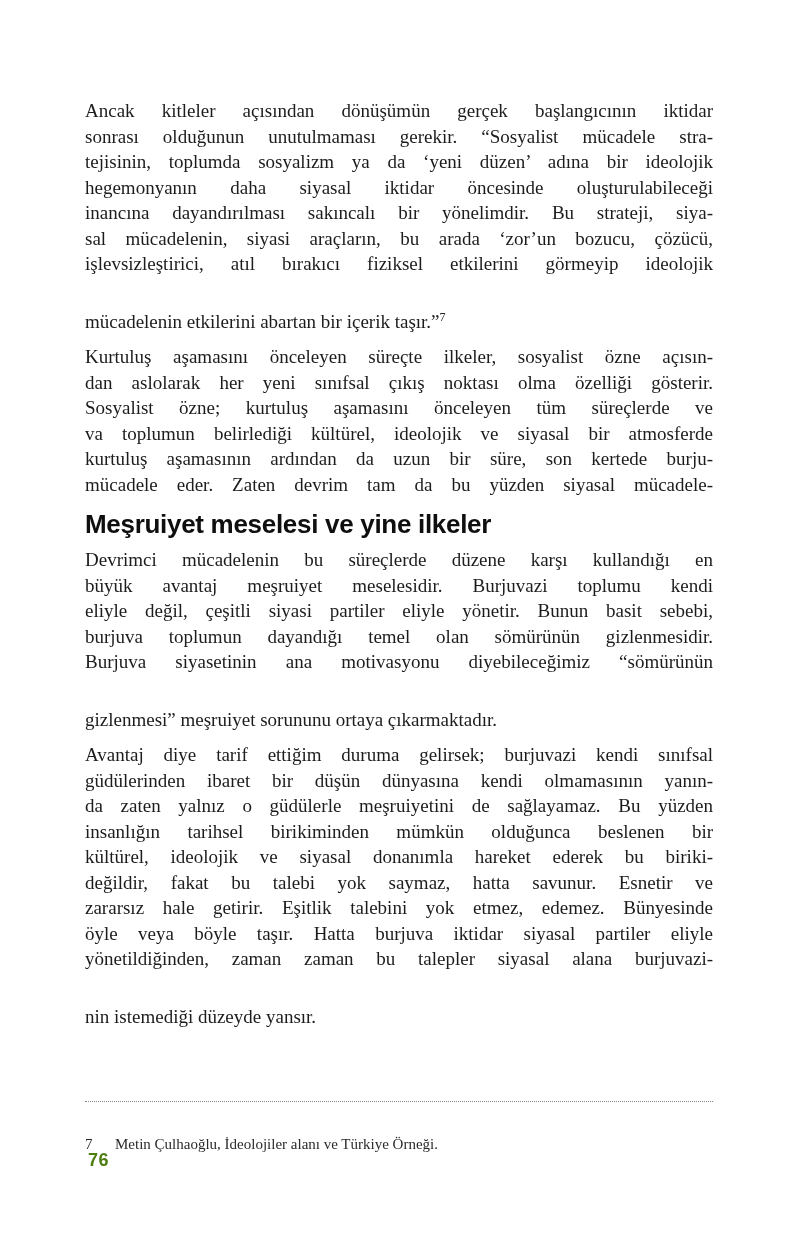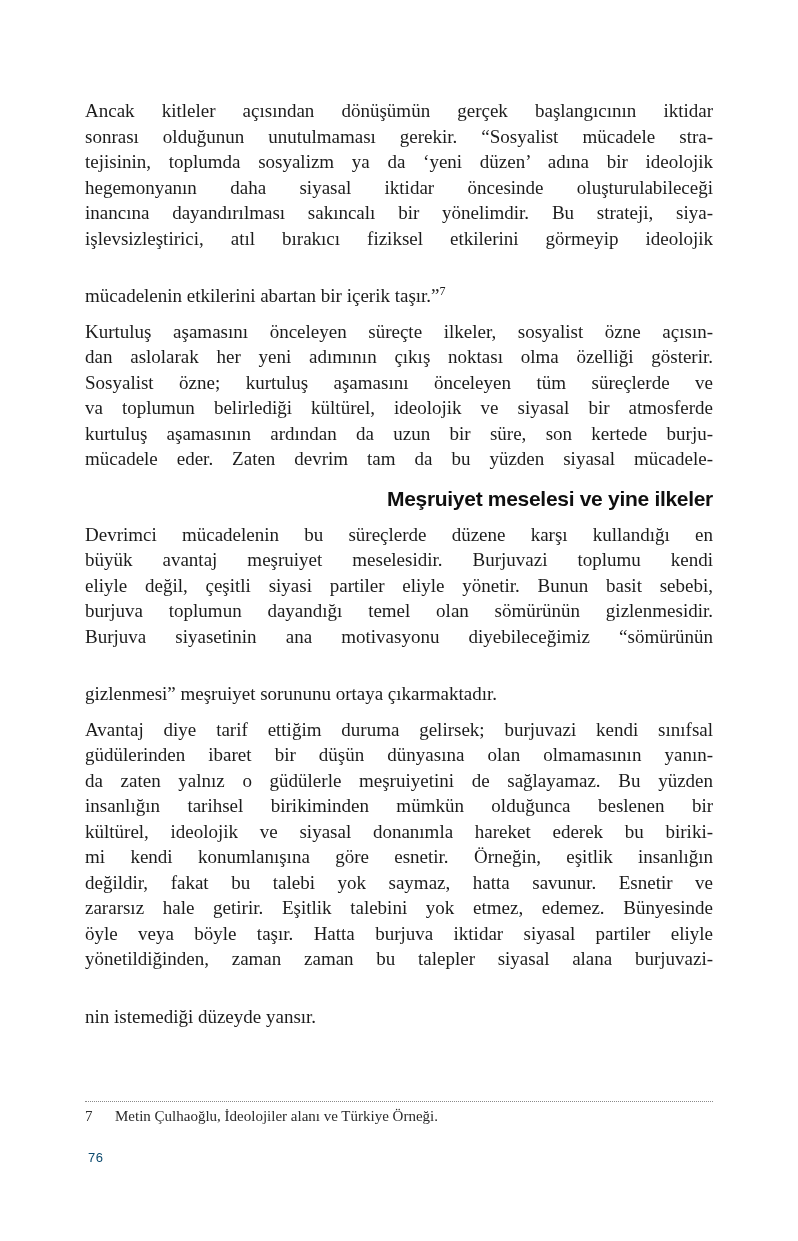--- a/index.html
+++ b/index.html
@@ -40,103 +40,103 @@
     margin-top: 32px;
   }
   sup.fn-ref {
     font-size: 12px;
     line-height: 0;
     vertical-align: super;
   }
   h2.heading {
     font-family: "Liberation Sans", sans-serif;
     font-weight: 700;
-    font-size: 21px;
+    font-size: 26px;
     line-height: 30px;
     letter-spacing: -0.3px;
     color: #0f0f0f;
     margin: 12px 0 8px 0;
-    text-align: right;
   }
   .footnote-area {
     position: absolute;
     left: 85px;
     top: 1101px;
     width: 628px;
   }
   .footnote-rule {
     border-top: 1px dotted #8a8a8a;
     height: 0;
     width: 100%;
   }
   .footnote {
     padding-top: 5px;
     font-size: 15px;
     line-height: 19px;
     color: #2a2a2a;
+    margin-top: 28px;
   }
   .fn-num {
     display: inline-block;
     width: 30px;
   }
   .page-number {
     position: absolute;
     left: 88px;
     top: 1150px;
     font-family: "Liberation Sans", sans-serif;
-    font-weight: 400;
-    font-size: 13px;
-    color: #0c4a6e;
+    font-weight: 700;
+    font-size: 18px;
+    color: #4d7c0f;
     letter-spacing: 0.5px;
   }
 </style>
 </head>
 <body>
 
 <div class="page">
 
   <div class="text-block">
 
     <div class="para">
       <div class="line">Ancak kitleler açısından dönüşümün gerçek başlangıcının iktidar</div>
       <div class="line">sonrası olduğunun unutulmaması gerekir. “Sosyalist mücadele stra-</div>
       <div class="line">tejisinin, toplumda sosyalizm ya da ‘yeni düzen’ adına bir ideolojik</div>
       <div class="line">hegemonyanın daha siyasal iktidar öncesinde oluşturulabileceği</div>
       <div class="line">inancına dayandırılması sakıncalı bir yönelimdir. Bu strateji, siya-</div>
+      <div class="line">sal mücadelenin, siyasi araçların, bu arada ‘zor’un bozucu, çözücü,</div>
       <div class="line">işlevsizleştirici, atıl bırakıcı fiziksel etkilerini görmeyip ideolojik</div>
       <div class="line endline"><span>mücadelenin etkilerini abartan bir içerik taşır.”</span><sup class="fn-ref">7</sup></div>
     </div>
 
     <div class="para">
       <div class="line">Kurtuluş aşamasını önceleyen süreçte ilkeler, sosyalist özne açısın-</div>
-      <div class="line">dan aslolarak her yeni adımının çıkış noktası olma özelliği gösterir.</div>
+      <div class="line">dan aslolarak her yeni sınıfsal çıkış noktası olma özelliği gösterir.</div>
       <div class="line">Sosyalist özne; kurtuluş aşamasını önceleyen tüm süreçlerde ve</div>
       <div class="line">va toplumun belirlediği kültürel, ideolojik ve siyasal bir atmosferde</div>
       <div class="line">kurtuluş aşamasının ardından da uzun bir süre, son kertede burju-</div>
       <div class="line">mücadele eder. Zaten devrim tam da bu yüzden siyasal mücadele-</div>
     </div>
 
     <h2 class="heading">Meşruiyet meselesi ve yine ilkeler</h2>
 
     <div class="para">
       <div class="line">Devrimci mücadelenin bu süreçlerde düzene karşı kullandığı en</div>
       <div class="line">büyük avantaj meşruiyet meselesidir. Burjuvazi toplumu kendi</div>
       <div class="line">eliyle değil, çeşitli siyasi partiler eliyle yönetir. Bunun basit sebebi,</div>
       <div class="line">burjuva toplumun dayandığı temel olan sömürünün gizlenmesidir.</div>
       <div class="line">Burjuva siyasetinin ana motivasyonu diyebileceğimiz “sömürünün</div>
       <div class="line endline">gizlenmesi” meşruiyet sorununu ortaya çıkarmaktadır.</div>
     </div>
 
     <div class="para">
       <div class="line">Avantaj diye tarif ettiğim duruma gelirsek; burjuvazi kendi sınıfsal</div>
-      <div class="line">güdülerinden ibaret bir düşün dünyasına olan olmamasının yanın-</div>
+      <div class="line">güdülerinden ibaret bir düşün dünyasına kendi olmamasının yanın-</div>
       <div class="line">da zaten yalnız o güdülerle meşruiyetini de sağlayamaz. Bu yüzden</div>
       <div class="line">insanlığın tarihsel birikiminden mümkün olduğunca beslenen bir</div>
       <div class="line">kültürel, ideolojik ve siyasal donanımla hareket ederek bu biriki-</div>
-      <div class="line">mi kendi konumlanışına göre esnetir. Örneğin, eşitlik insanlığın</div>
       <div class="line">değildir, fakat bu talebi yok saymaz, hatta savunur. Esnetir ve</div>
       <div class="line">zararsız hale getirir. Eşitlik talebini yok etmez, edemez. Bünyesinde</div>
       <div class="line">öyle veya böyle taşır. Hatta burjuva iktidar siyasal partiler eliyle</div>
       <div class="line">yönetildiğinden, zaman zaman bu talepler siyasal alana burjuvazi-</div>
       <div class="line endline">nin istemediği düzeyde yansır.</div>
     </div>
 
 
   </div>
 

